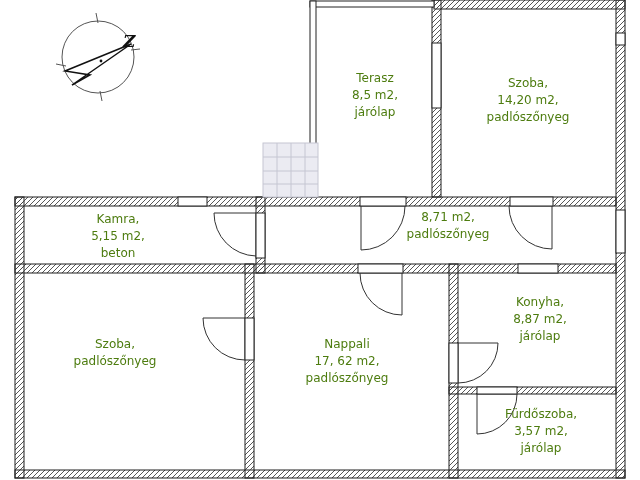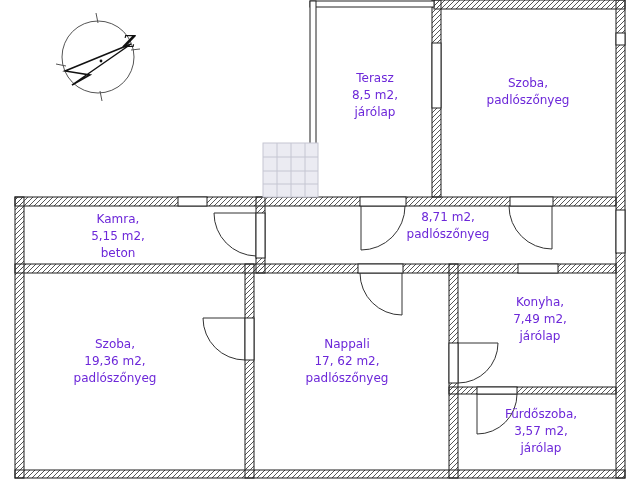--- a/index.html
+++ b/index.html
@@ -1,19 +1,19 @@
 <!DOCTYPE html>
 <html><head>
 <meta charset="utf-8">
 <style>
   html,body{margin:0;padding:0;background:#fff;}
   .stage{position:relative;width:640px;height:480px;background:#fff;overflow:hidden;
          font-family:"DejaVu Sans",sans-serif;}
   .plan-svg{position:absolute;left:0;top:0;}
-  .room-label{position:absolute;text-align:center;color:#6d28d9;font-size:12px;
+  .room-label{position:absolute;text-align:center;color:#4d7c0f;font-size:12px;
               line-height:17px;z-index:2;}
   .room-label span{display:block;}
 </style>
 </head>
 <body>
 
 <div class="stage">
 
 <svg class="plan-svg" width="640" height="480" viewBox="0 0 640 480">
   <defs>
@@ -83,44 +83,44 @@
   </g>
 </svg>
 
 <div class="room-label" style="left:315px;top:70px;width:120px;">
   <span>Terasz</span>
   <span>8,5 m2,</span>
   <span>járólap</span>
 </div>
 <div class="room-label" style="left:457px;top:75px;width:142px;">
   <span>Szoba,</span>
+  <span>14,20 m2,</span>
   <span>padlószőnyeg</span>
 </div>
 <div class="room-label" style="left:47px;top:211px;width:142px;">
   <span>Kamra,</span>
   <span>5,15 m2,</span>
   <span>beton</span>
 </div>
 <div class="room-label" style="left:377px;top:209px;width:142px;">
   <span>8,71 m2,</span>
   <span>padlószőnyeg</span>
 </div>
 <div class="room-label" style="left:44px;top:336px;width:142px;">
   <span>Szoba,</span>
-  <span>19,36 m2,</span>
   <span>padlószőnyeg</span>
 </div>
 <div class="room-label" style="left:276px;top:336px;width:142px;">
   <span>Nappali</span>
   <span>17, 62 m2,</span>
   <span>padlószőnyeg</span>
 </div>
 <div class="room-label" style="left:469px;top:294px;width:142px;">
   <span>Konyha,</span>
-  <span>7,49 m2,</span>
+  <span>8,87 m2,</span>
   <span>járólap</span>
 </div>
 <div class="room-label" style="left:470px;top:406px;width:142px;">
   <span>Fürdőszoba,</span>
   <span>3,57 m2,</span>
   <span>járólap</span>
 </div>
 
 </div>
 

